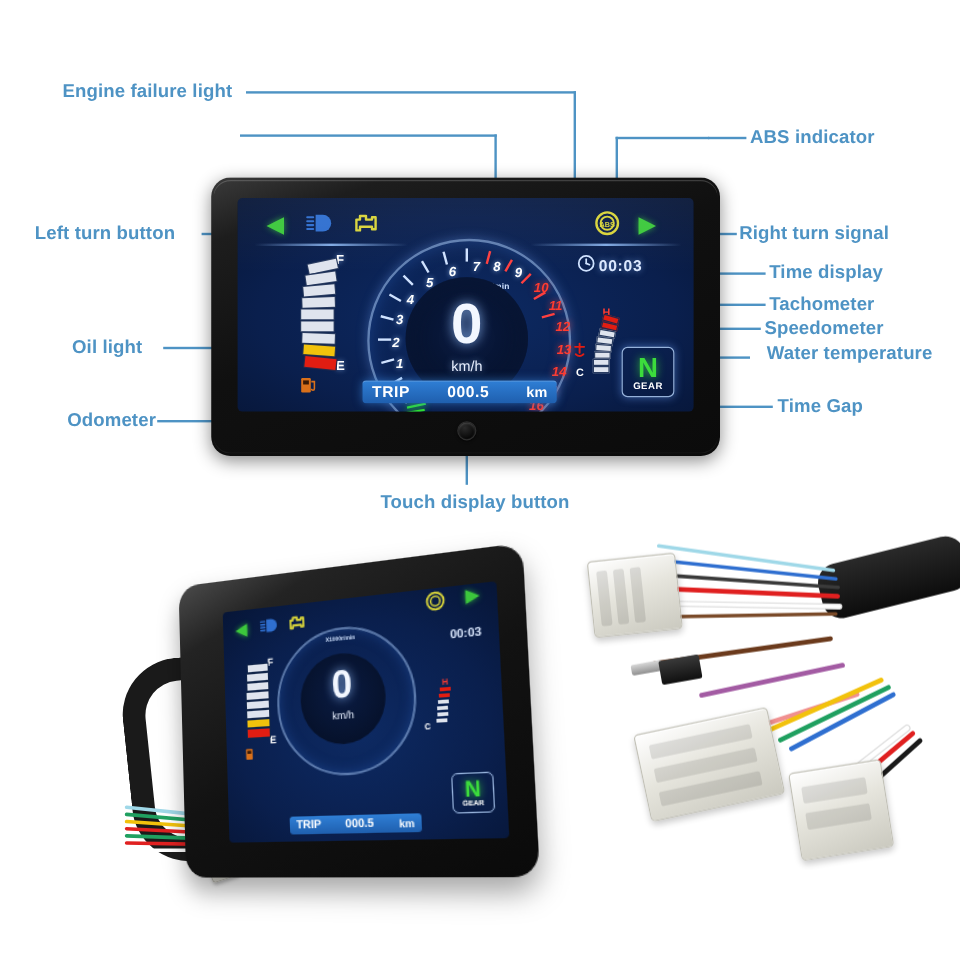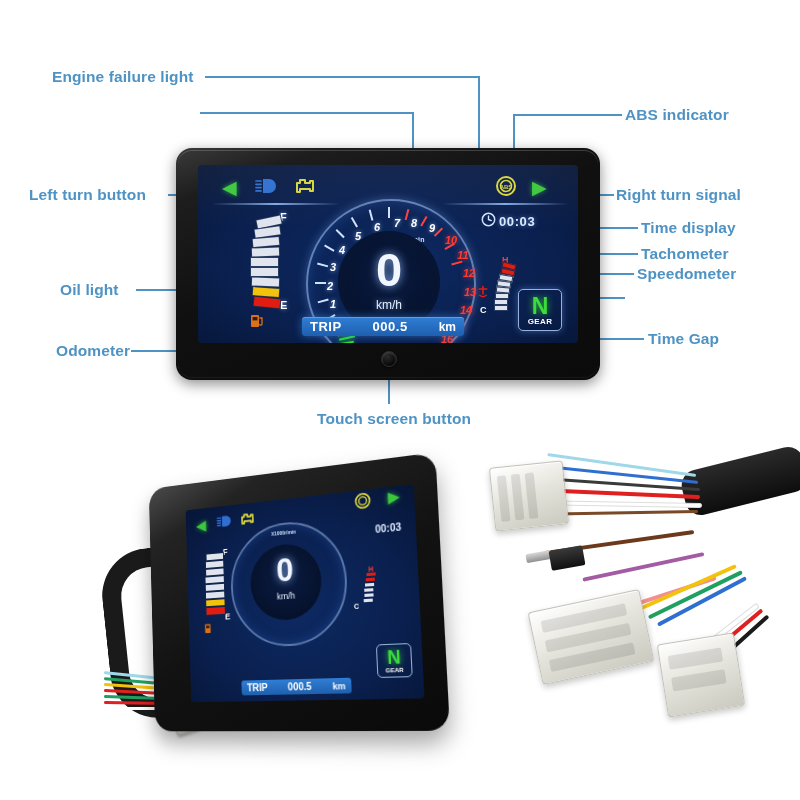--- a/index.html
+++ b/index.html
@@ -206,25 +206,26 @@
 <div class="stage">
 
   <div class="label" style="left:52px;top:68px;">Engine failure light</div>
   <div class="label" style="left:625px;top:106px;">ABS indicator</div>
   <div class="label" style="left:29px;top:186px;">Left turn button</div>
   <div class="label" style="left:616px;top:186px;">Right turn signal</div>
   <div class="label" style="left:641px;top:219px;">Time display</div>
   <div class="label" style="left:641px;top:245px;">Tachometer</div>
   <div class="label" style="left:637px;top:265px;">Speedometer</div>
   <div class="label two" style="left:628px;top:286px;width:160px;">
+    <div>Water temperature</div>
   </div>
   <div class="label" style="left:648px;top:330px;">Time Gap</div>
   <div class="label" style="left:60px;top:281px;">Oil light</div>
   <div class="label" style="left:56px;top:342px;">Odometer</div>
-  <div class="label" style="left:317px;top:410px;">Touch screen button</div>
+  <div class="label" style="left:317px;top:410px;">Touch display button</div>
 
   <div class="lead h" style="left:205px;top:76px;width:275px;"></div>
   <div class="lead v" style="left:478px;top:76px;height:114px;"></div>
 
   <div class="lead h" style="left:200px;top:112px;width:214px;"></div>
   <div class="lead v" style="left:412px;top:112px;height:78px;"></div>
 
   <div class="lead h" style="left:590px;top:114px;width:32px;"></div>
   <div class="lead v" style="left:590px;top:114px;height:0px;"></div>
   <div class="lead v" style="left:513px;top:114px;height:76px;"></div>

